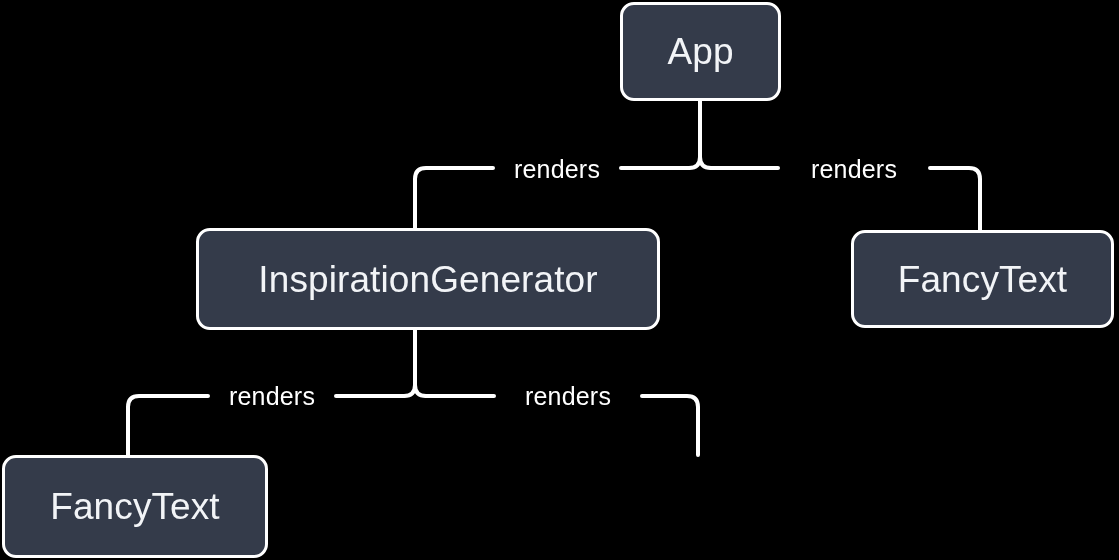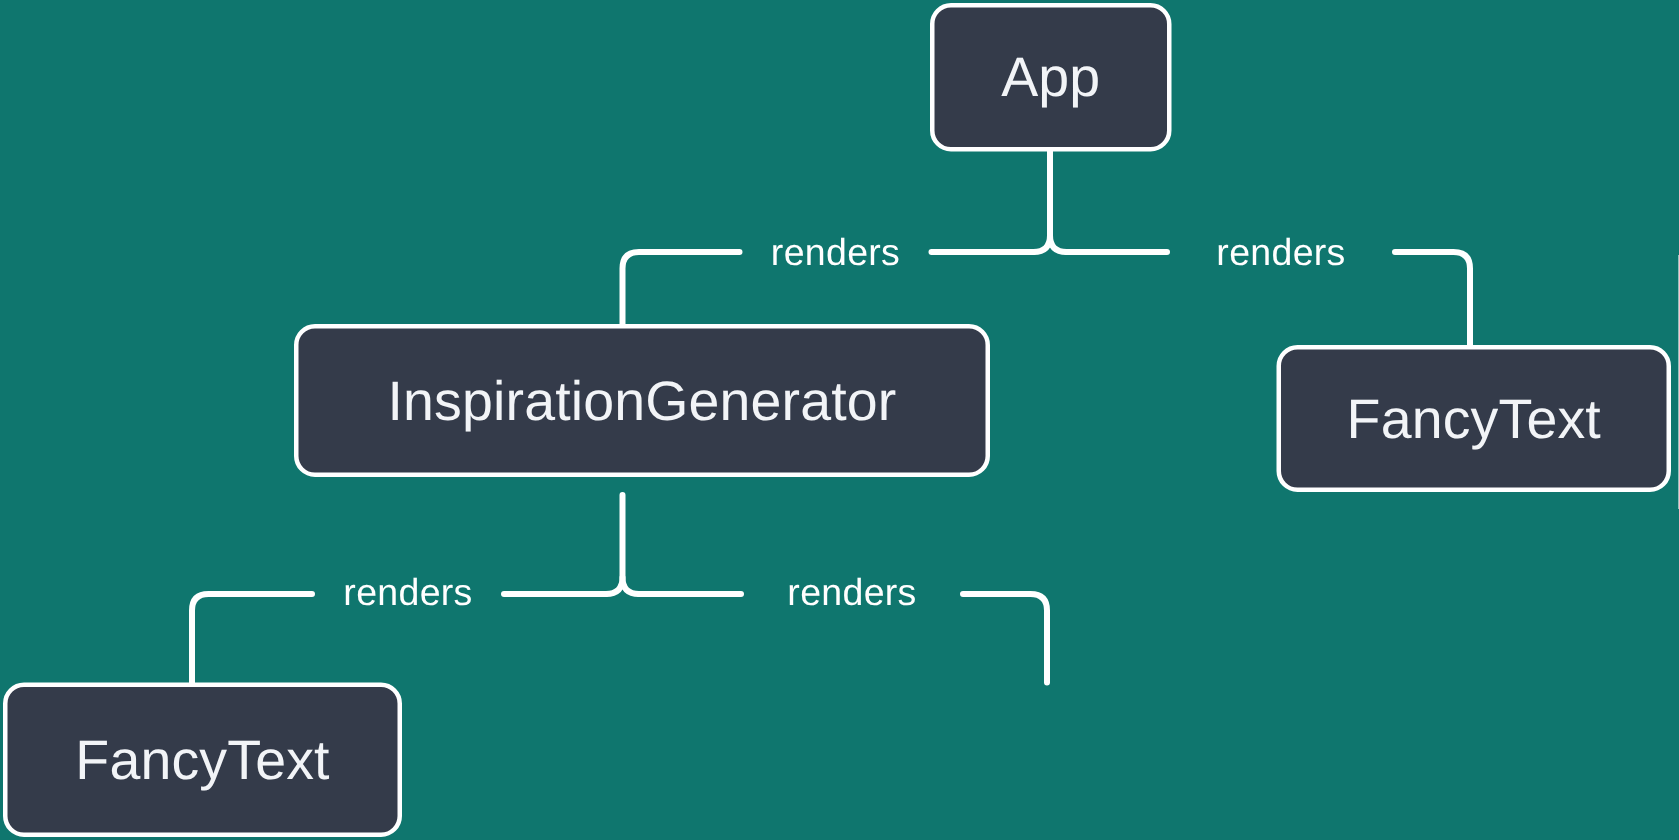--- a/index.html
+++ b/index.html
@@ -6,21 +6,21 @@
   html, body {
     margin: 0;
     padding: 0;
     background: #ffffff;
   }
   #diagram-root {
     position: relative;
     width: 1119px;
     height: 560px;
     overflow: hidden;
-    background: #0f766e;
+    background: #000000;
     font-family: "Liberation Sans", "DejaVu Sans", sans-serif;
     -webkit-font-smoothing: antialiased;
   }
   
   #connector-layer {
     position: absolute;
     left: 0;
     top: 0;
     width: 1119px;
     height: 560px;
@@ -55,21 +55,21 @@
   #node-app {
     left: 620px;
     top: 2px;
     width: 161px;
     height: 99px;
   }
   #node-app .node-label { font-size: 37px; }
 
   #node-inspirationgenerator {
     left: 196px;
-    top: 216px;
+    top: 228px;
     width: 464px;
     height: 102px;
   }
   #node-inspirationgenerator .node-label { font-size: 37px; }
 
   #node-fancytext-right {
     left: 851px;
     top: 230px;
     width: 263px;
     height: 98px;

